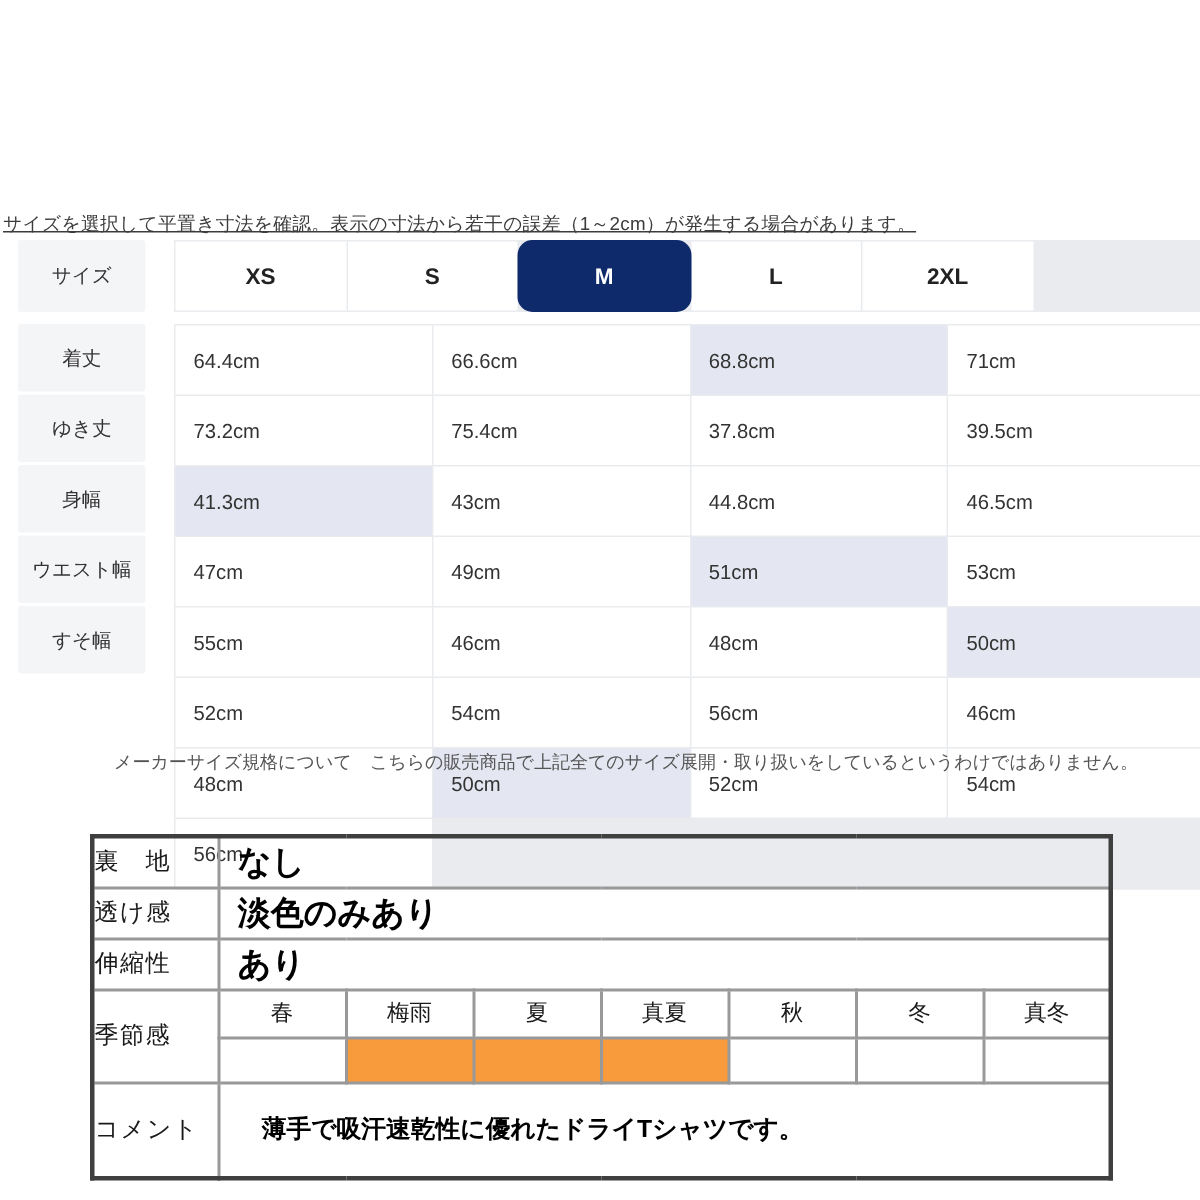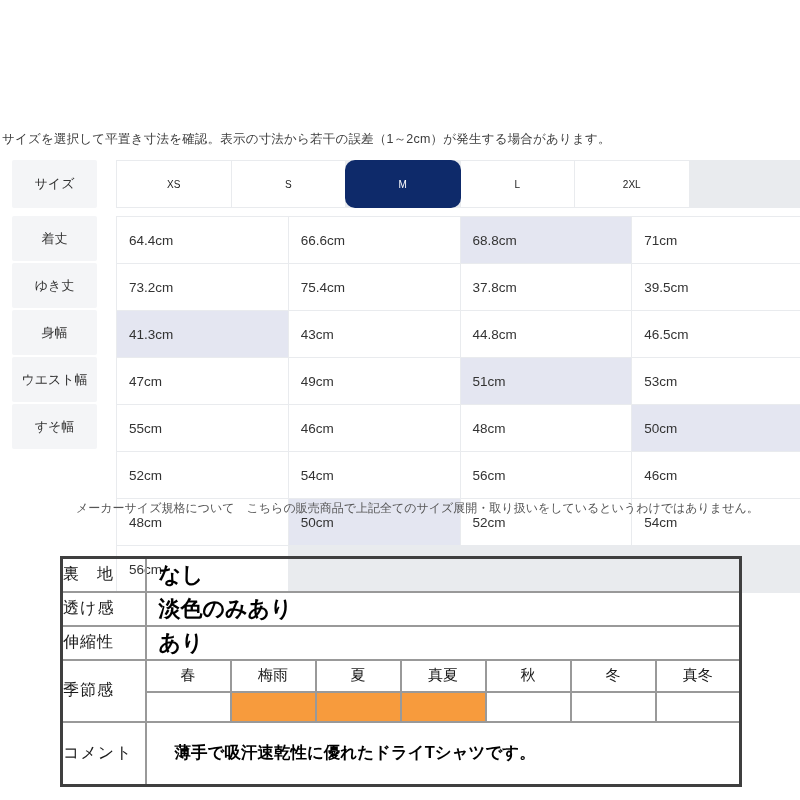--- a/index.html
+++ b/index.html
@@ -4,34 +4,34 @@
 <style>
   :root{
     --navy:#0e2a6a; --hl:#e4e6f1; --label-bg:#f4f5f7; --line:#e9ebee;
     --season:#f79b3d; --spec-outer:#3f3f3f; --spec-inner:#999999;
   }
   *{box-sizing:border-box; margin:0; padding:0;}
   html,body{width:800px; height:800px; background:#fff;
     font-family:"Liberation Sans","DejaVu Sans",sans-serif;}
   .page{position:relative; width:800px; height:800px; overflow:hidden; background:#fff;}
 
-  .description{position:absolute; left:2px; top:131px; font-size:12.5px; color:#3c3c3c; letter-spacing:0.2px;}
+  .description{position:absolute; left:2px; top:141px; font-size:12.5px; color:#3c3c3c; letter-spacing:0.2px;text-decoration:underline;}
 
   
   .size-table{position:absolute; left:12px; top:160px; width:781px;
     display:grid; grid-template-columns:85px 688px; column-gap:19px;}
   .label-col{display:flex; flex-direction:column;}
   .label-cell{background:var(--label-bg); border-radius:2px; height:45px; margin-bottom:2px;
     display:flex; align-items:center; justify-content:center; font-size:13px; color:#333;}
   .label-cell.header{height:48px; margin-bottom:8px;}
   .data-wrap{display:flex; flex-direction:column;}
   .data-header{display:grid; grid-template-columns:repeat(6,1fr); gap:1px;
     background:var(--line); border:1px solid var(--line); margin-bottom:8px;}
   .head-cell{background:#fff; height:46px; display:flex; align-items:center; justify-content:center;
-    font-size:10px; font-weight:400; color:#222; cursor:pointer;}
+    font-size:15px; font-weight:700; color:#222; cursor:pointer;}
   .head-cell.selected{background:var(--navy); color:#fff; border-radius:10px; margin:-1px; z-index:1; height:48px;}
   .data-body{display:grid; grid-template-columns:repeat(4,1fr); grid-auto-rows:46px; gap:1px;
     background:var(--line); border:1px solid var(--line);}
   .data-cell{background:#fff; display:flex; align-items:center; padding-left:12px;
     font-size:13.5px; color:#333;}
   .data-cell.hl{background:var(--hl);}
 
   .notice{position:absolute; left:76px; top:500px; font-size:12px; color:#555;}
 
   

